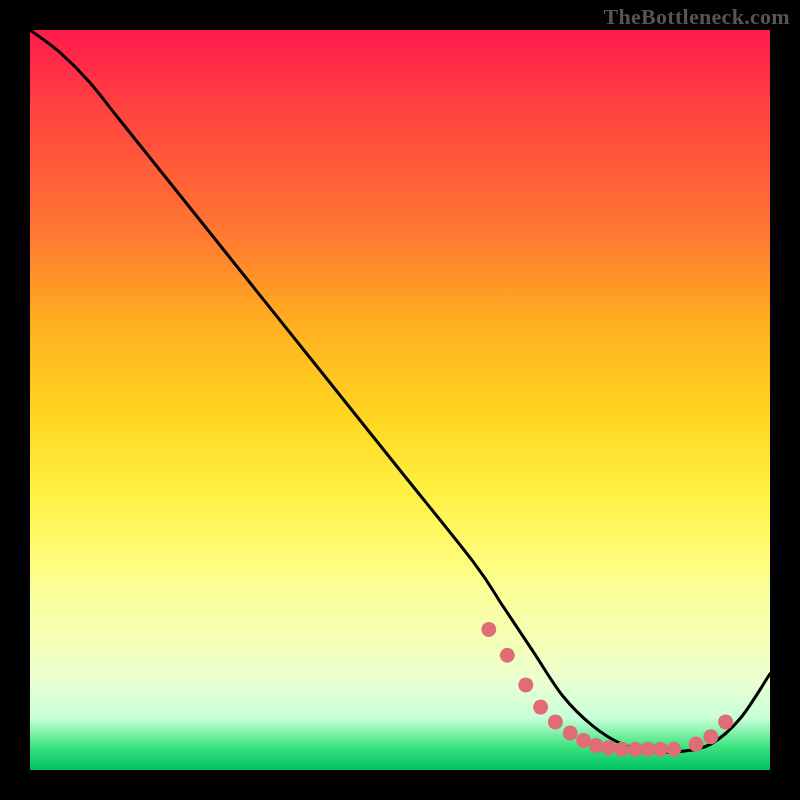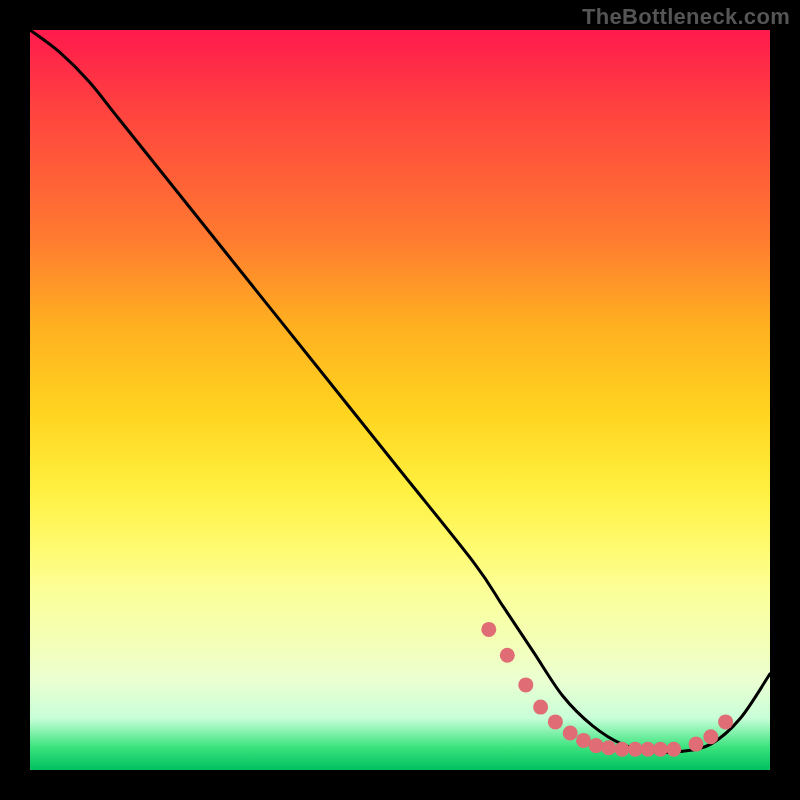--- a/index.html
+++ b/index.html
@@ -9,20 +9,21 @@
     height: 800px;
     background: #000;
     font-family: Arial, Helvetica, sans-serif;
     overflow: hidden;
   }
   .outer {
     position: relative;
     width: 800px;
     height: 772px;
     background: #000;
+    font-family: Liberation Serif, serif;
   }
   .watermark {
     position: absolute;
     top: 4px;
     right: 10px;
     color: #555;
     font-size: 22px;
     font-weight: 600;
     letter-spacing: 0.3px;
     z-index: 20;

